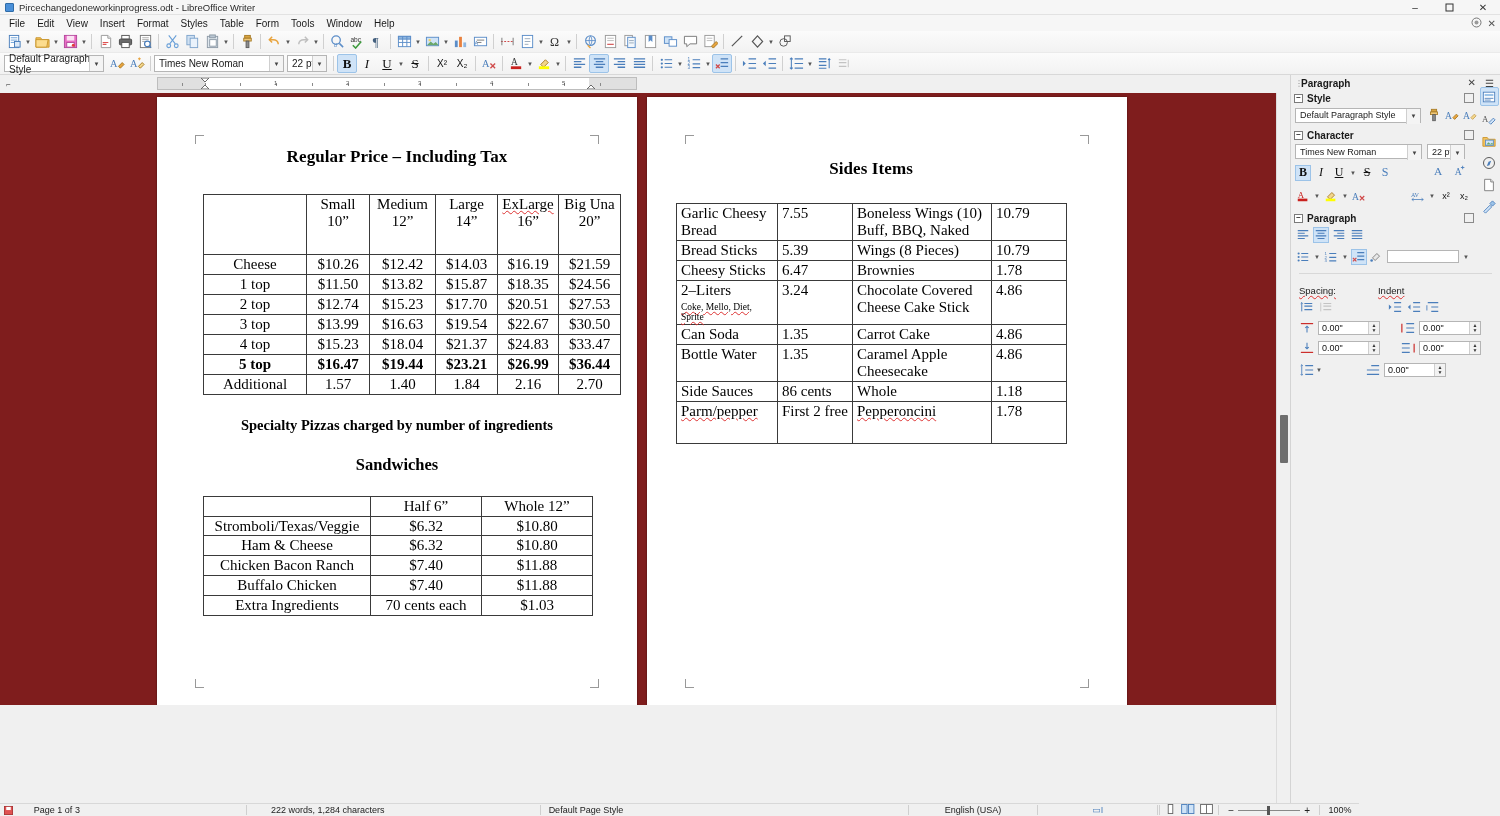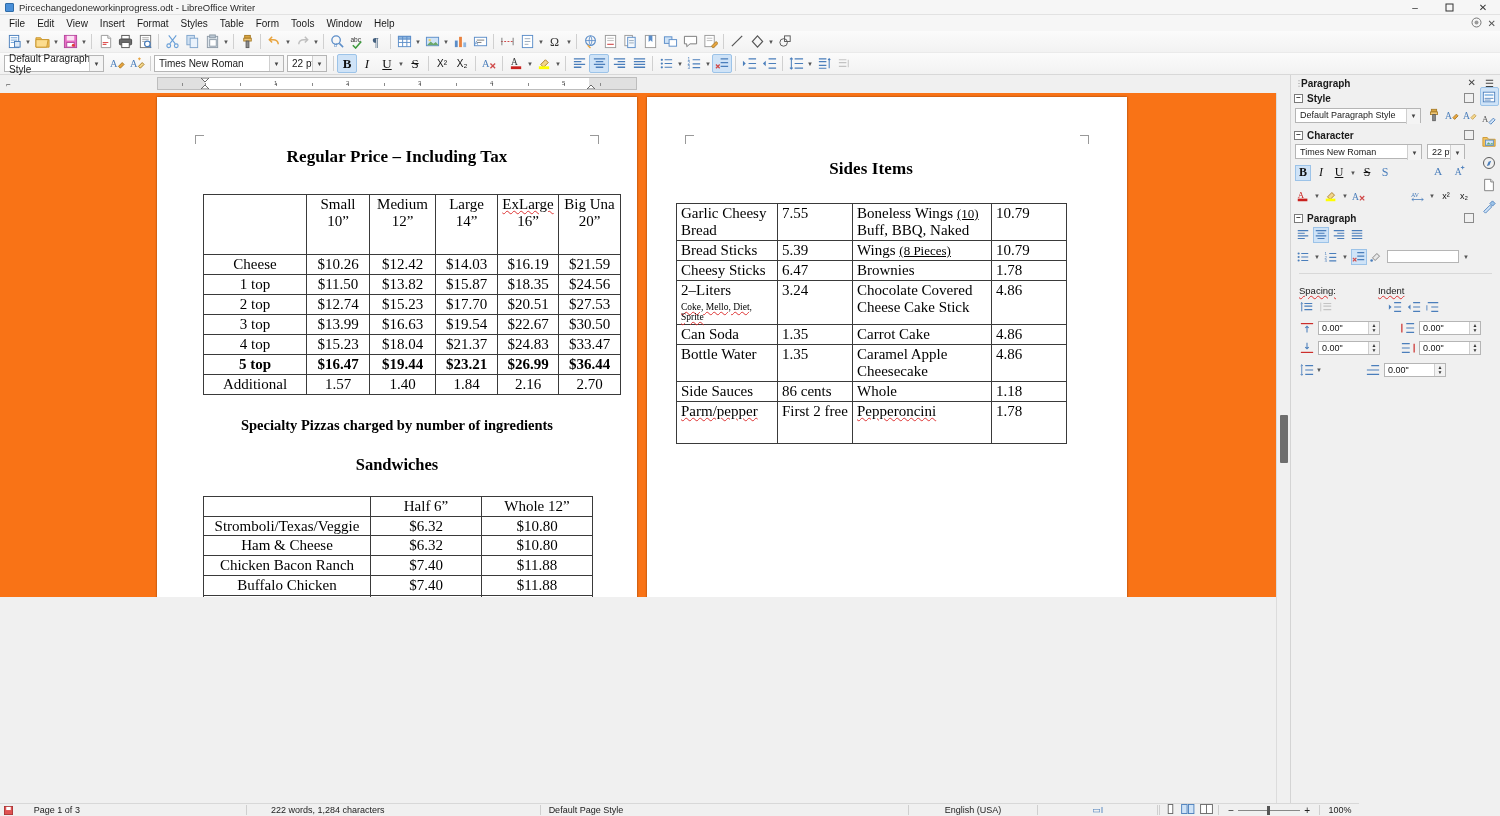--- a/index.html
+++ b/index.html
@@ -82,22 +82,22 @@
     position: absolute; left: 157px; top: 2px; width: 480px; height: 13px;
     background: #fff; border: 1px solid #bdbdbd;
   }
   .ruler .margin { position: absolute; top: 0; bottom: 0; background: #e0e0e0; }
   .ruler .ticks { position: absolute; inset: 0; }
   .ruler .tick { position: absolute; top: 5px; width: 1px; height: 3px; background: #8a8a8a; }
   .ruler .tickn { position: absolute; top: 2px; font-size: 6px; color: #555; }
 
   
   .canvas {
-    position: absolute; top: 93px; left: 0; width: 1290px; height: 504px;
-    background: #f97316; overflow: hidden;
+    position: absolute; top: 93px; left: 0; width: 1290px; height: 612px;
+    background: #7f1d1d; overflow: hidden;
   }
   .page {
     position: absolute; background: #fff; box-shadow: 0 0 2px rgba(0,0,0,.45);
   }
   .page1 { left: 157px; top: 4px; width: 480px; height: 629px; }
   .page2 { left: 647px; top: 4px; width: 480px; height: 629px; }
   .page3 { left: 157px; top: 641px; width: 480px; height: 629px; }
   .corner { position: absolute; width: 9px; height: 9px; }
   .corner.tl { border-left: 1px solid #999; border-top: 1px solid #999; }
   .corner.tr { border-right: 1px solid #999; border-top: 1px solid #999; }
@@ -113,21 +113,21 @@
 
   table.dt { border-collapse: collapse; font-size: 15px; }
   table.dt td {
     border: 1px solid #3a3a3a;
     padding: 1px 4px;
     vertical-align: top;
     line-height: 1.13;
   }
   .ctr { text-align: center; }
   .bold { font-weight: bold; }
-  .sml { font-size: 13px; text-decoration: underline; }
+  .sml { font-size: 15px; }
   .xsml { font-size: 9.5px; }
   .sq { text-decoration: underline; text-decoration-style: wavy; text-decoration-color: #d33; text-decoration-thickness: 1px; text-underline-offset: 1px; }
 
   
   .vscroll {
     position: absolute; top: 93px; right: 210px; width: 14px; height: 710px;
     background: #f0f0f0; border-left: 1px solid #dcdcdc;
   }
   .vthumb { position: absolute; left: 3px; width: 8px; top: 322px; height: 48px; background: #6e6e6e; border-radius: 1px; }
 

